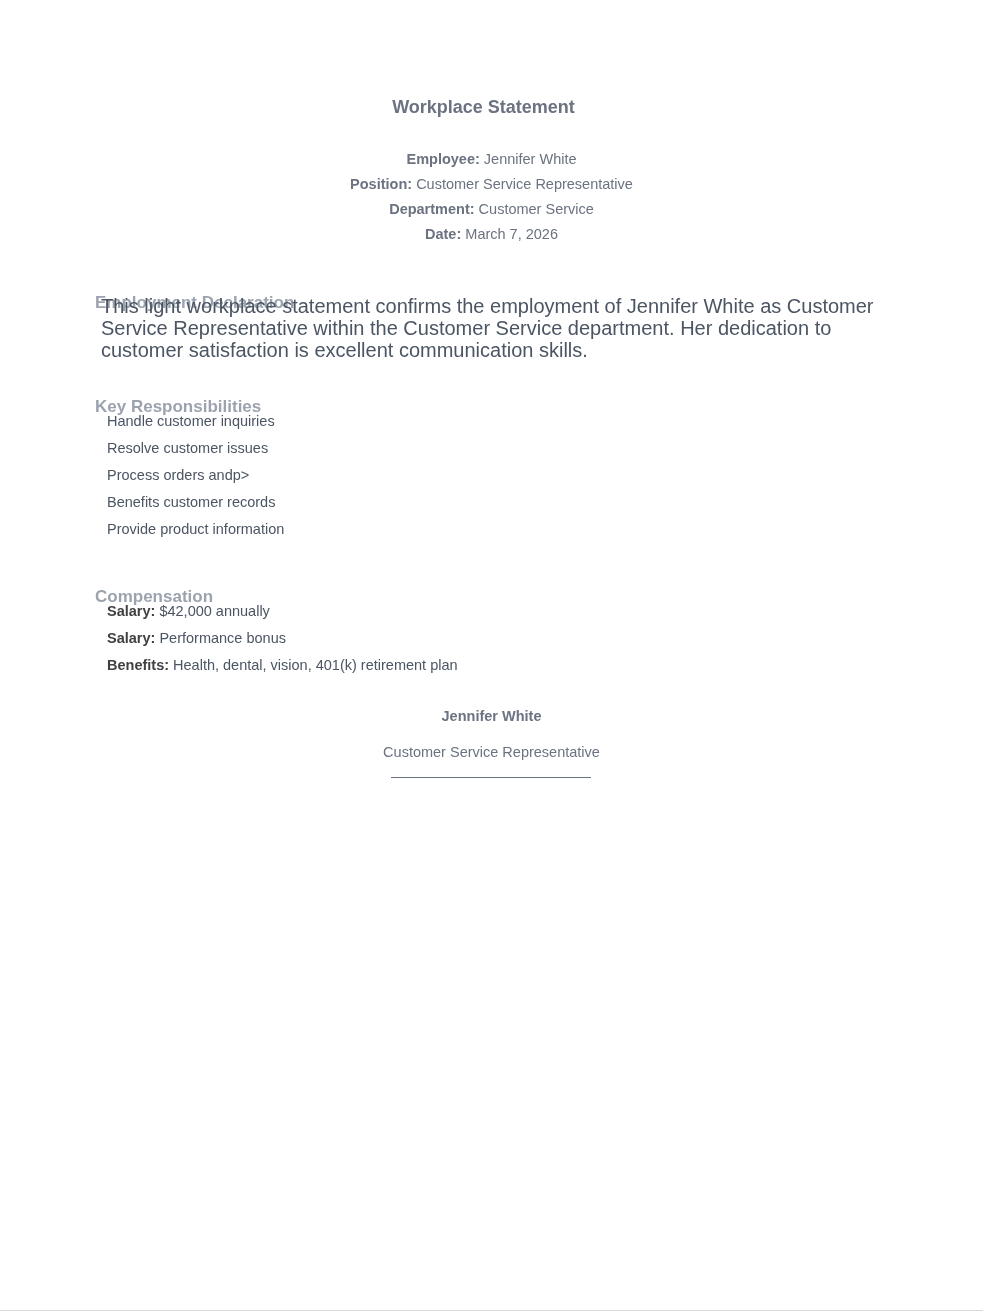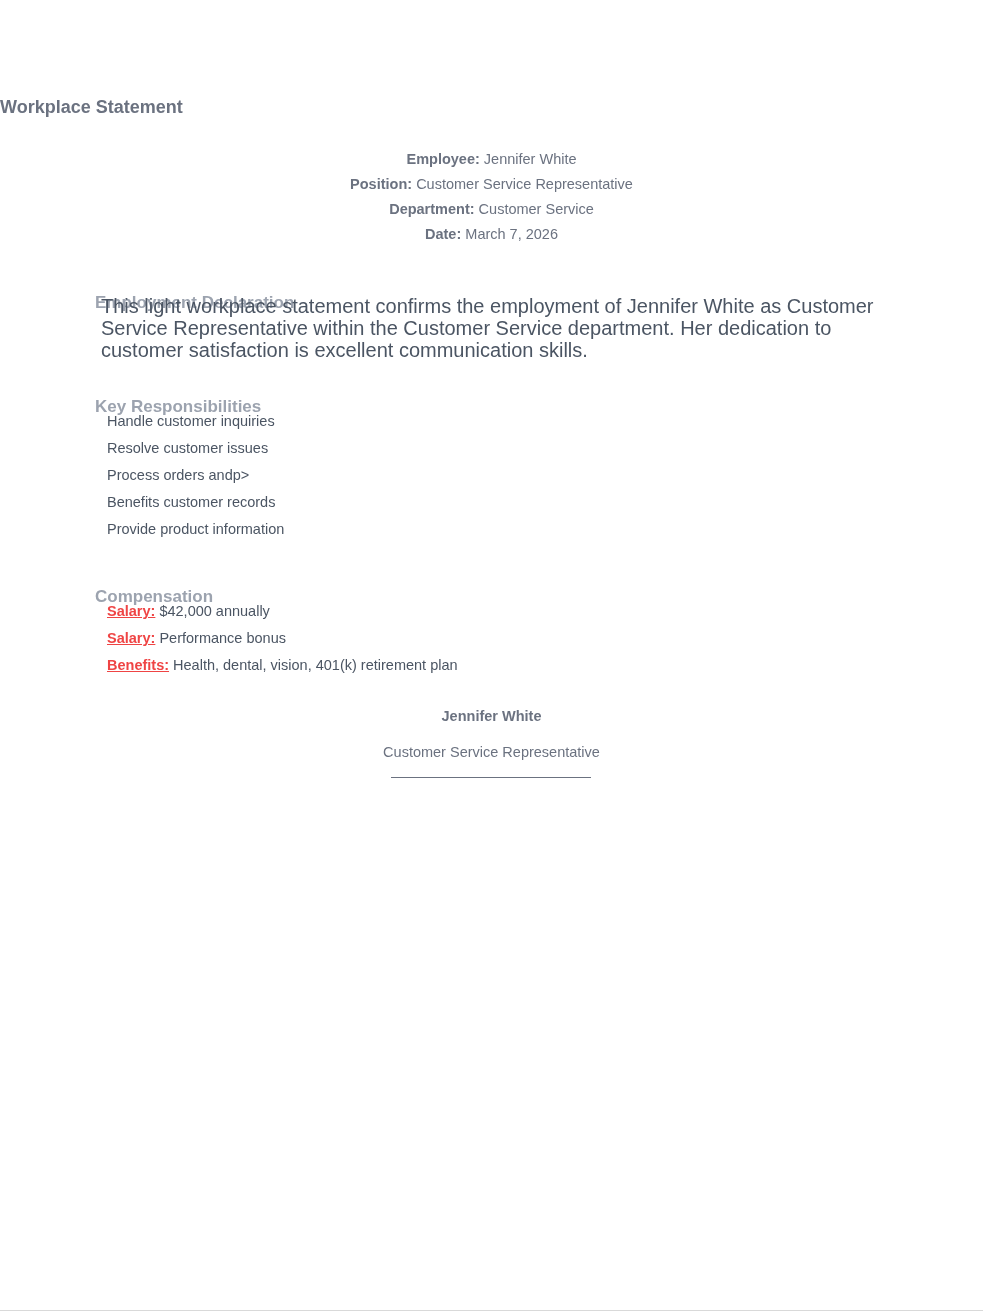--- a/index.html
+++ b/index.html
@@ -19,20 +19,21 @@
       position: absolute;
       left: 0; top: 0;
       width: 983px;
       height: 1310px;
       border-bottom: 1px solid #d9d9d9;
     }
     .title {
       position: absolute;
       left: 0; right: 16px;
       top: 96px;
+      text-align: center;
       font-size: 18px;
       font-weight: bold;
       color: #6b7280;
       line-height: 22px;
     }
     .meta {
       position: absolute;
       left: 0; right: 0;
       top: 147px;
       text-align: center;
@@ -62,21 +63,21 @@
     .list {
       position: absolute;
       left: 95px;
       font-size: 14.5px;
       color: #4b5563;
       line-height: 27px;
       margin: 12px; padding: 0;
       list-style: none;
     }
     .list li { height: 27px; }
-    .list b { color: #ef4444; text-decoration: underline; }
+    .list b { color: #404040; }
     .sig {
       position: absolute;
       left: 0; right: 0;
       text-align: center;
       font-size: 14.5px;
       color: #6b7280;
     }
     .sig-name { top: 706px; font-weight: bold; line-height: 20px; }
     .sig-role { top: 742px; line-height: 20px; }
     .sig-line {

